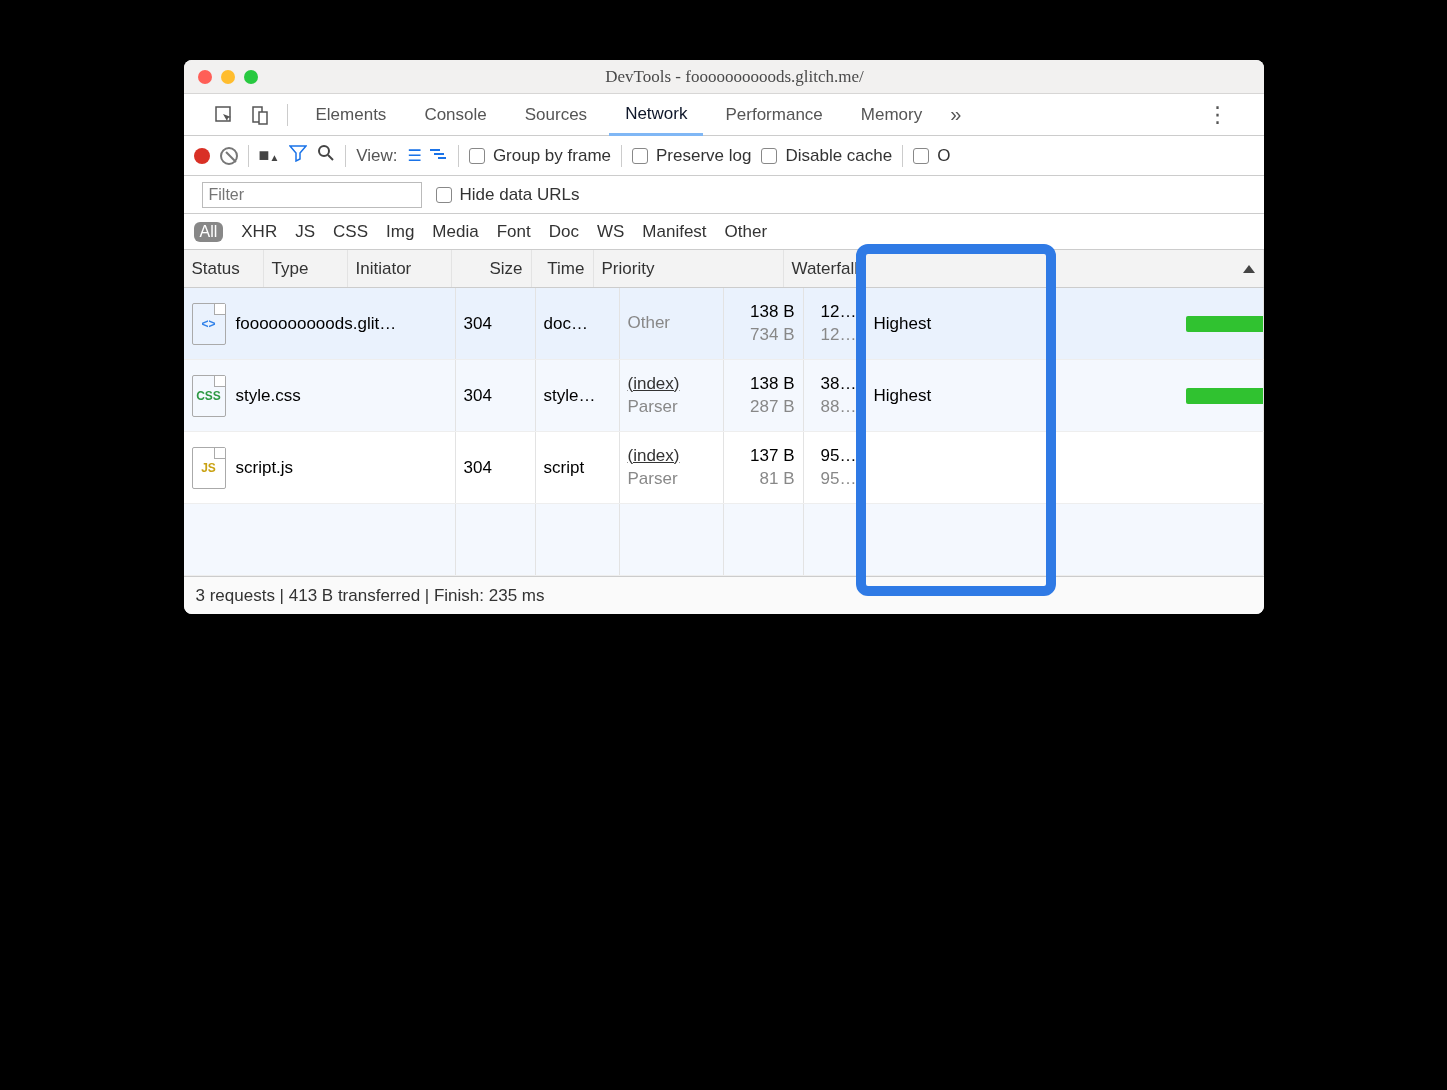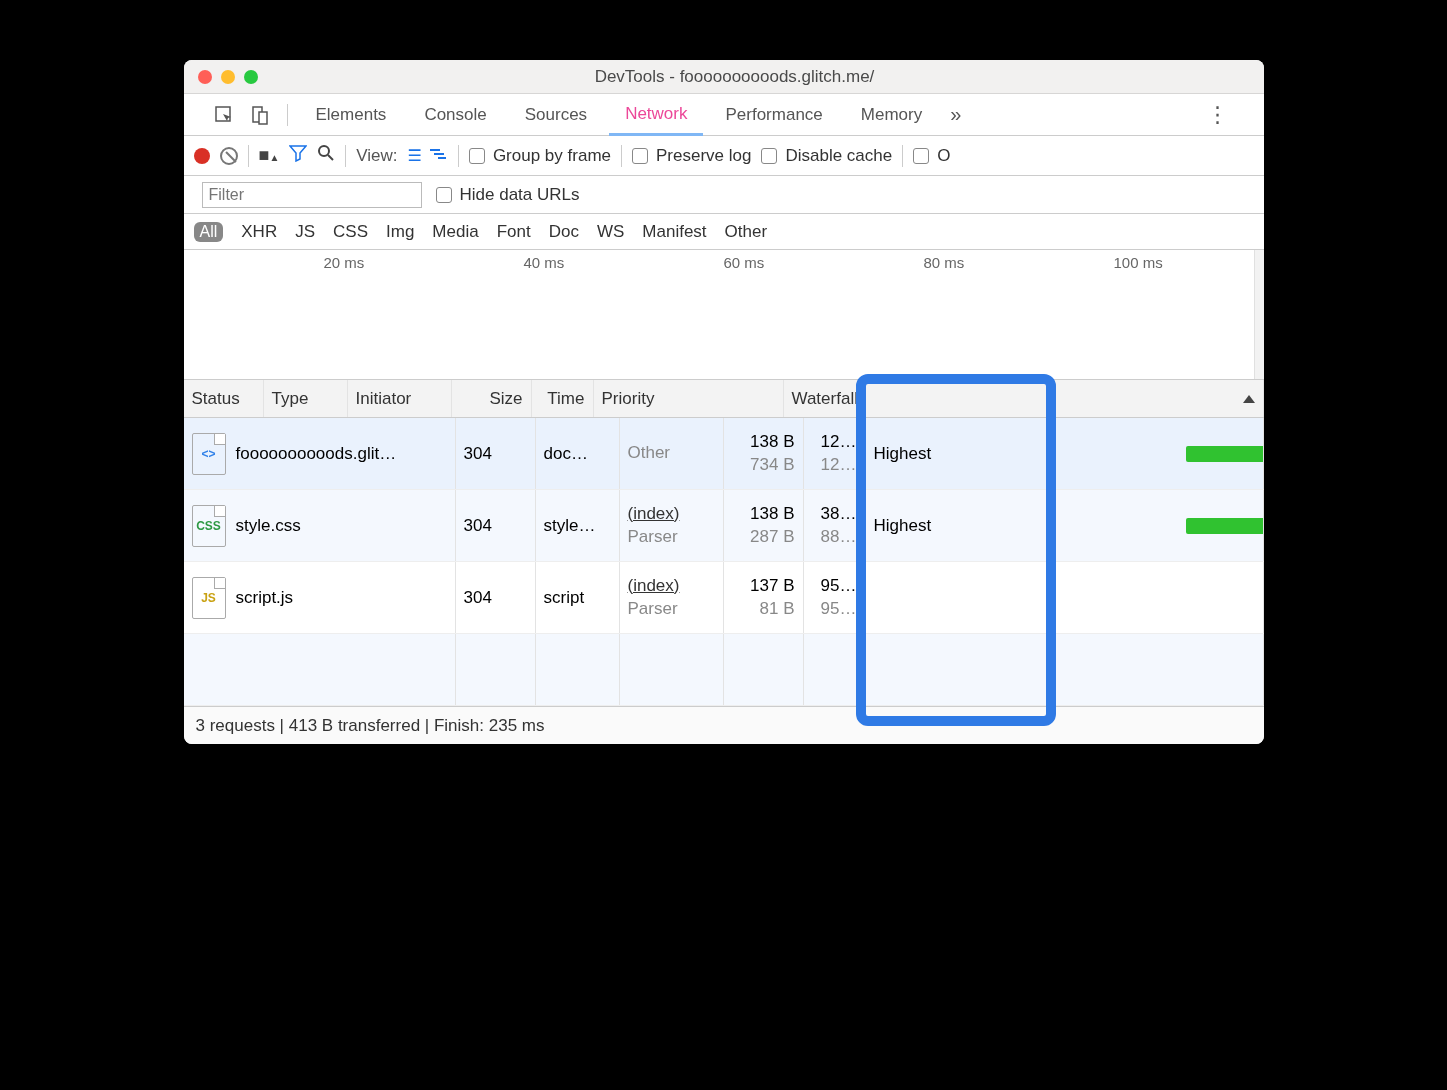--- a/index.html
+++ b/index.html
@@ -22,20 +22,21 @@
     position: relative;
   }
   
   .titlebar {
     background: #f2f1f0;
     height: 34px;
     display: flex;
     align-items: center;
     padding: 9px 14px;
     border-bottom: 1px solid #d7d6d5;
+    font-family: Liberation Serif, serif;
   }
   .traffic { display: flex; gap: 9px; margin-right: 12px; }
   .dot { width: 14px; height: 14px; border-radius: 50%; }
   .dot.red { background:#ff5f57; }
   .dot.yellow { background:#ffbd2e; }
   .dot.green { background:#28c940; }
   .titlebar .title {
     flex: 1;
     text-align: center;
     font-size: 17px;
@@ -59,21 +60,21 @@
   .tabsep { width:1px; height:22px; background:#ccc; margin: 0 6px;}
   .tab {
     padding: 0 16px;
     font-size: 17px;
     color: #555;
     height: 42px;
     display:flex; align-items:center;
     cursor:pointer;
   }
   .tab.active {
-    color:#ec4899;
+    color:#0f172a;
     border-bottom: 3px solid #80b7f5;
     margin-bottom:-1px;
   }
   .more-chevrons { font-size:20px; color:#555; padding:0 6px;}
   .menu-dots {
     margin-left: auto;
     font-size: 22px;
     color: #555;
     padding: 0 8px;
     letter-spacing: 2px;
@@ -307,28 +308,20 @@
     <span>CSS</span>
     <span>Img</span>
     <span>Media</span>
     <span>Font</span>
     <span>Doc</span>
     <span>WS</span>
     <span>Manifest</span>
     <span>Other</span>
   </div>
 
-  <div class="ruler">
-    <span class="tick" style="left:140px">20 ms</span>
-    <span class="tick" style="left:340px">40 ms</span>
-    <span class="tick" style="left:540px">60 ms</span>
-    <span class="tick" style="left:740px">80 ms</span>
-    <span class="tick" style="left:930px">100 ms</span>
-    <div class="ruler-scroll"></div>
-  </div>
 
   <div class="tbl" style="position:relative;">
     <div class="thead">
       <div class="th col-status">Status</div>
       <div class="th col-type">Type</div>
       <div class="th col-init">Initiator</div>
       <div class="th col-size">Size</div>
       <div class="th col-time">Time</div>
       <div class="th col-pri">Priority</div>
       <div class="th col-wf">

